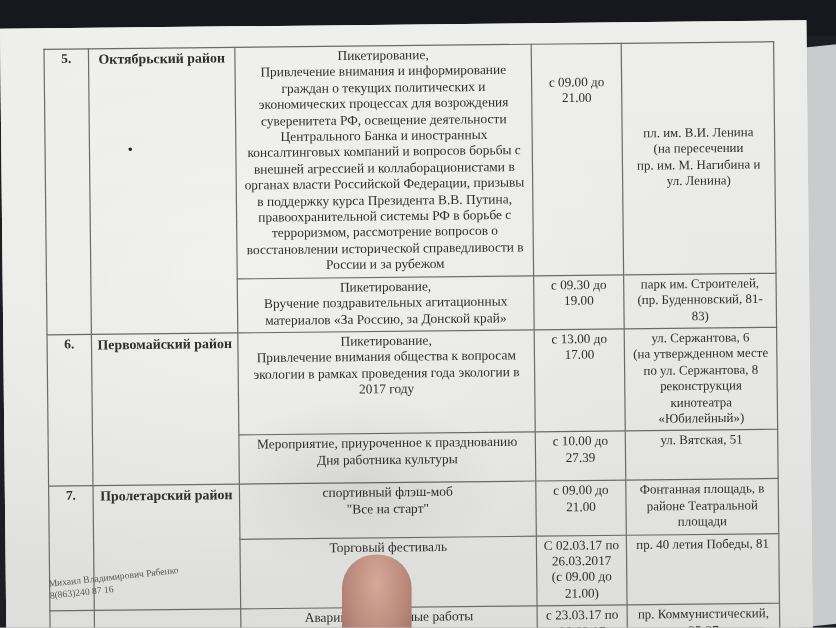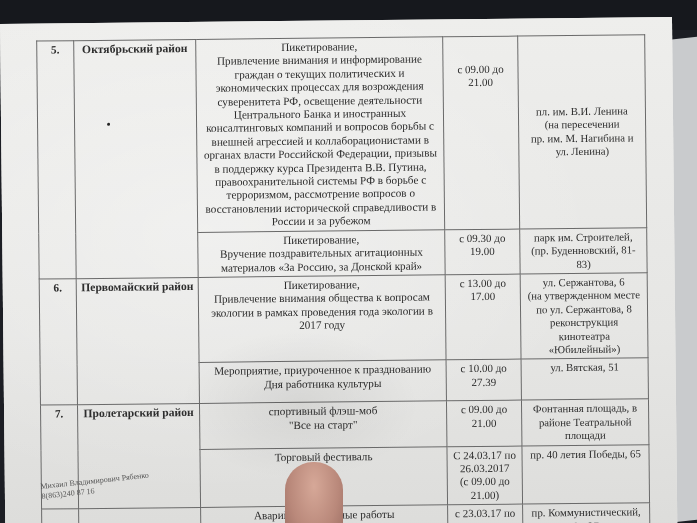--- a/index.html
+++ b/index.html
@@ -74,23 +74,23 @@
     <tr>
       <td class="num" rowspan="2">7.</td>
       <td class="dist" rowspan="2">Пролетарский район</td>
       <td class="act pre" style="height:38px;">спортивный флэш-моб
 "Все на старт"</td>
       <td class="time">с 09.00 до 21.00</td>
       <td class="place pre">Фонтанная площадь, в районе Театральной площади</td>
     </tr>
     <tr>
       <td class="act pre" style="height:40px;">Торговый фестиваль</td>
-      <td class="time pre">С 24.03.17 по 26.03.2017
+      <td class="time pre">С 02.03.17 по 26.03.2017
 (с 09.00 до 21.00)</td>
-      <td class="place pre">пр. 40 летия Победы, 65</td>
+      <td class="place pre">пр. 40 летия Победы, 81</td>
     </tr>
 
     <tr>
       <td class="num" rowspan="2" style="padding-top:24px;">8.</td>
       <td class="dist" rowspan="2" style="padding-top:16px;">Советский район</td>
       <td class="act pre" style="height:40px;">Аварийно-ремонтные работы</td>
       <td class="time">с 23.03.17 по 28.03.17</td>
       <td class="place pre">пр. Коммунистический, 25-27
 (вход в нижнюю часть парка им. г. Плевен)</td>
     </tr>

